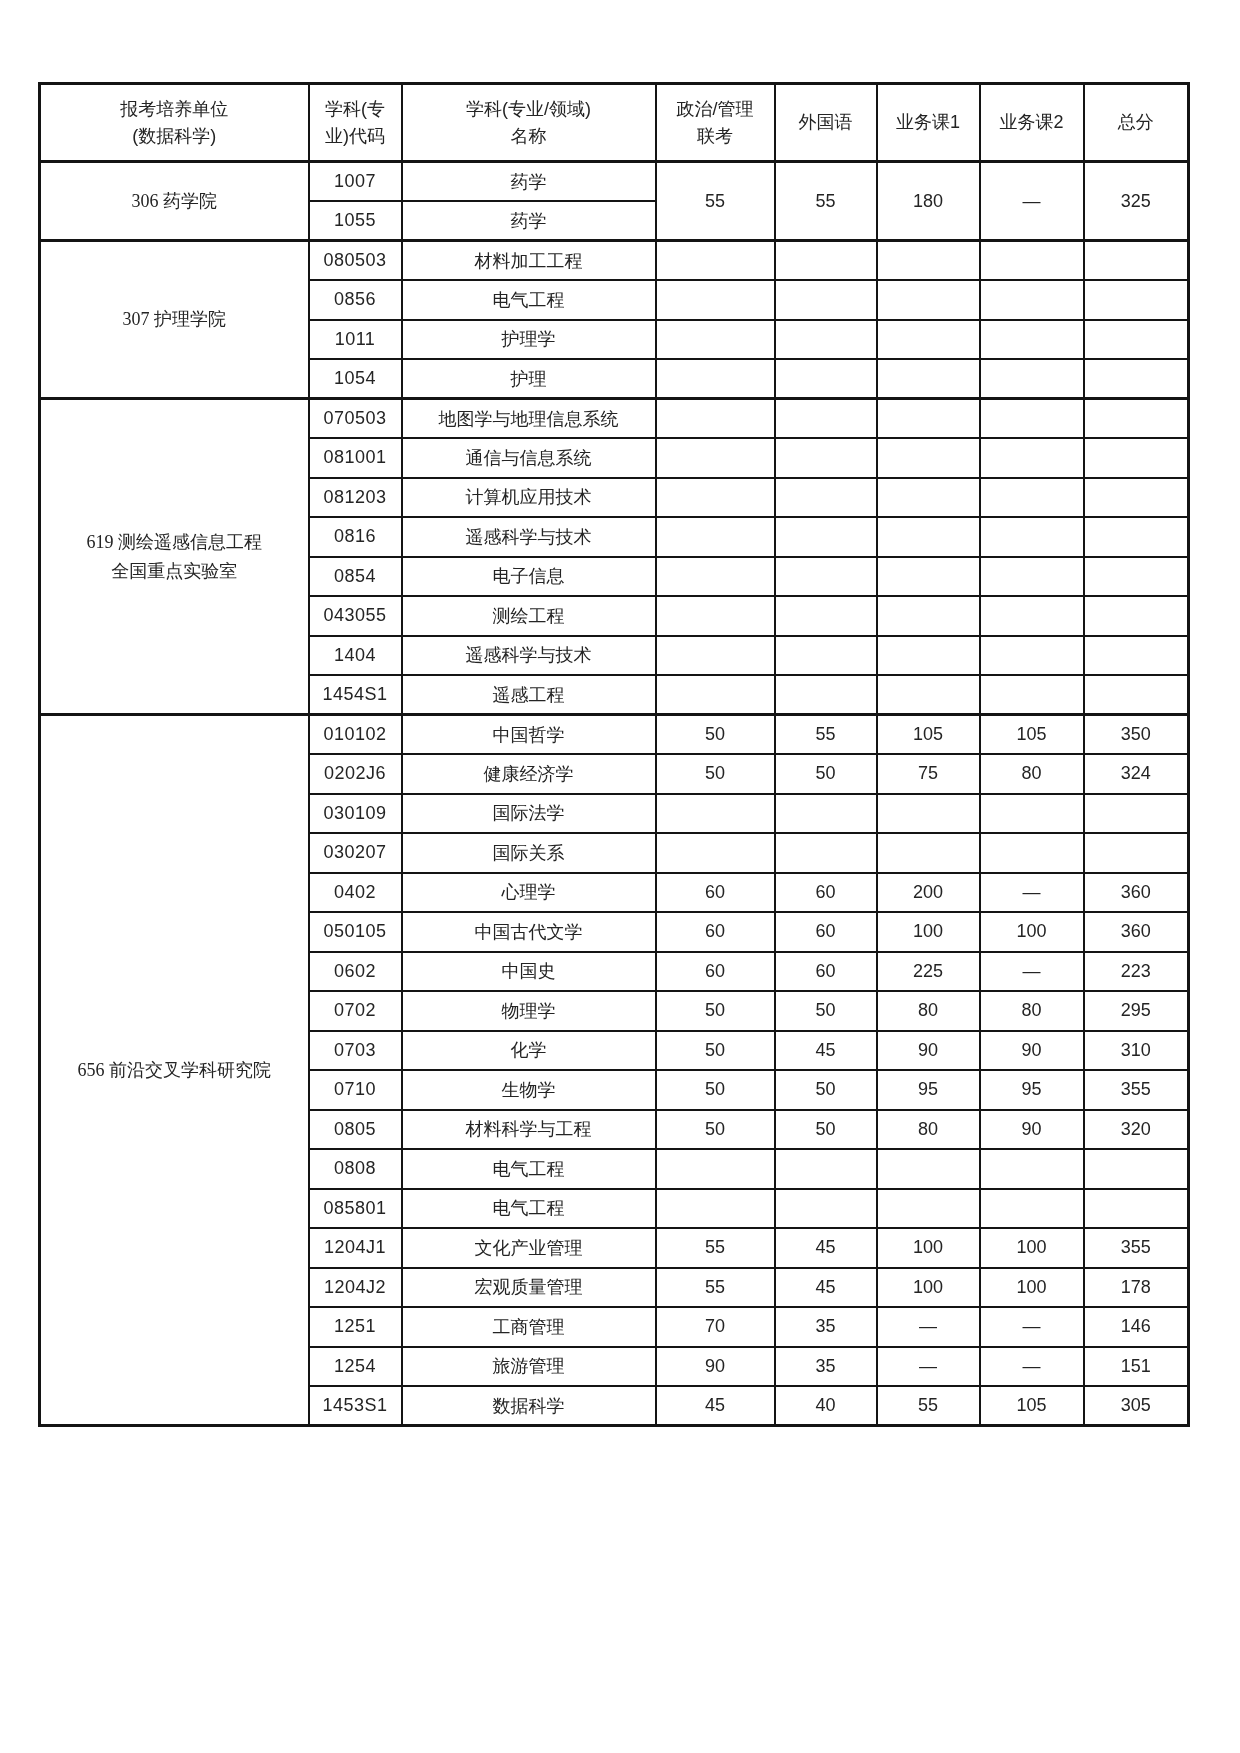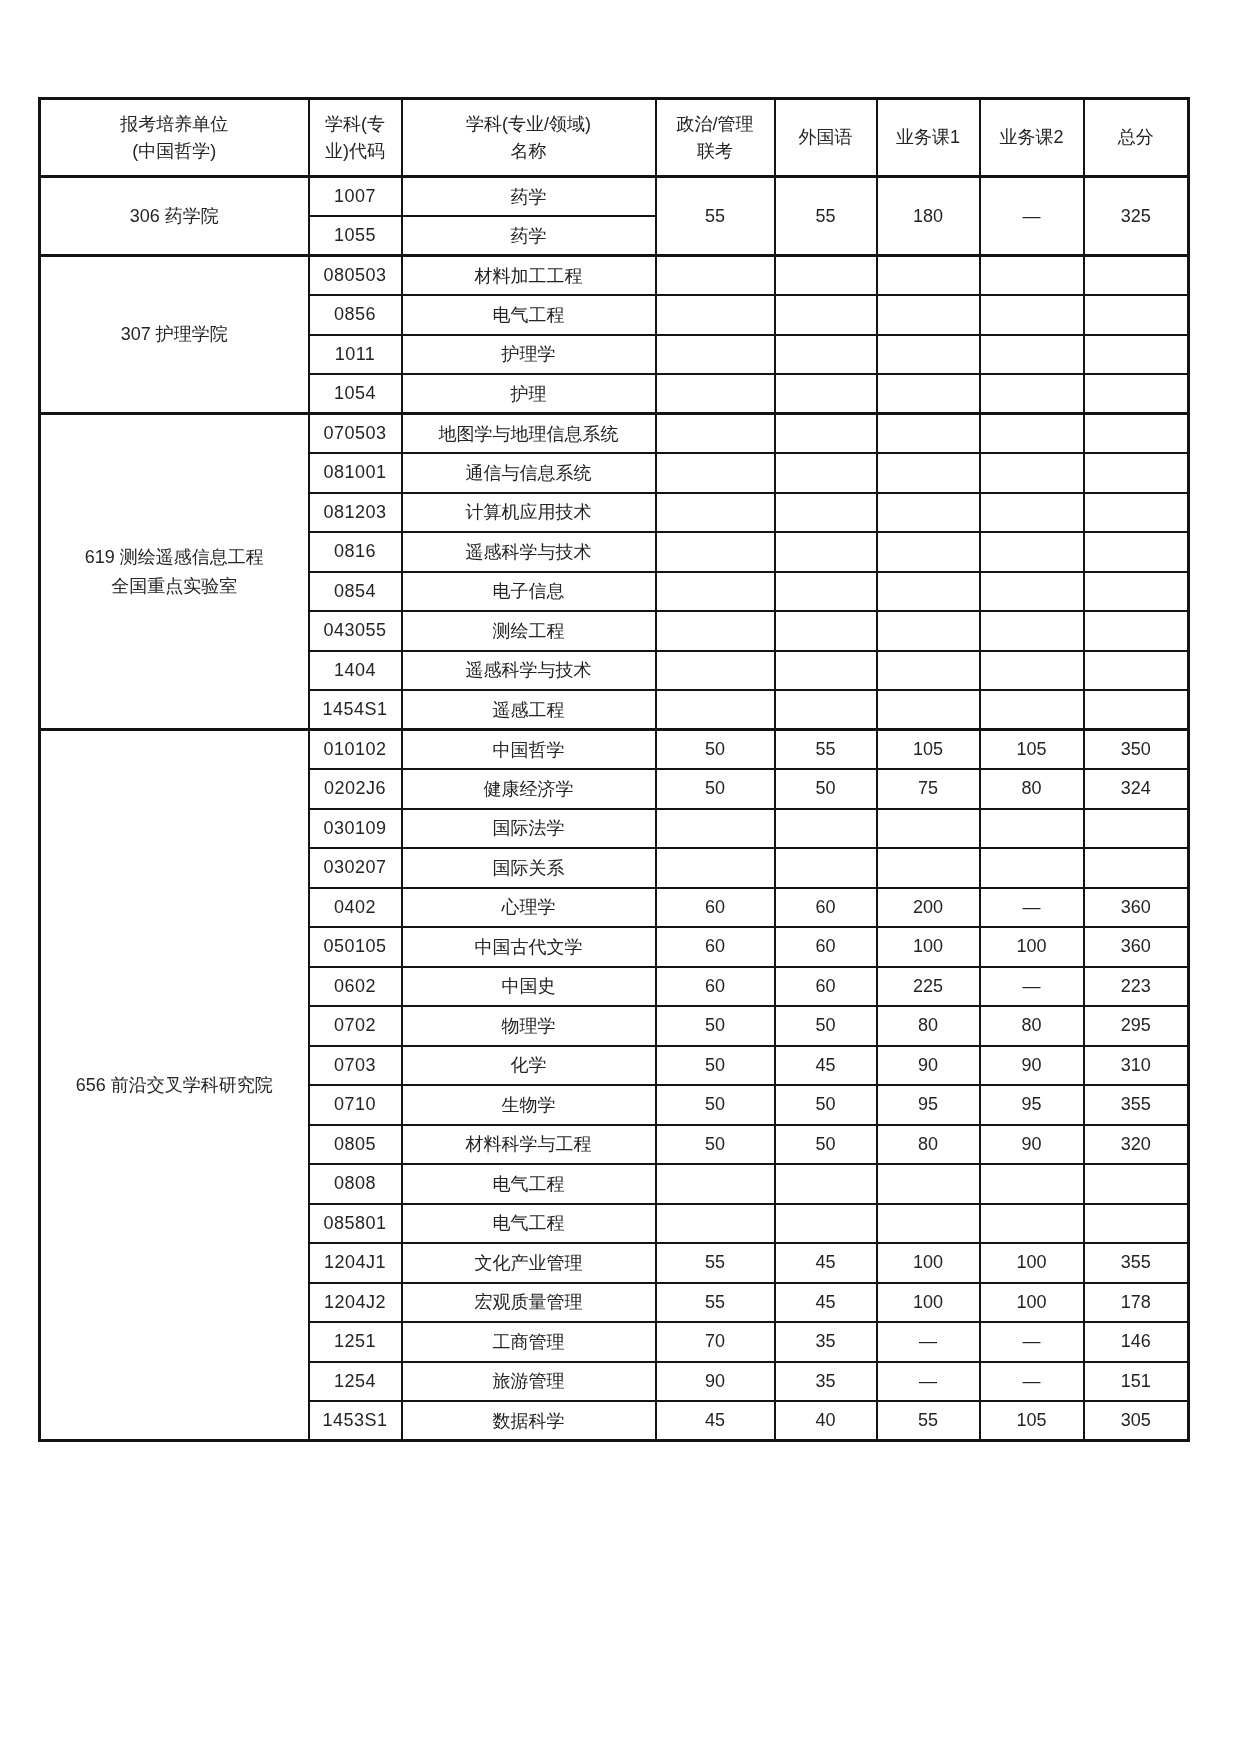--- a/index.html
+++ b/index.html
@@ -4,21 +4,21 @@
 <style>
   * { margin: 0; padding: 0; box-sizing: border-box; }
   html, body { background: #ffffff; }
   body {
     position: relative;
     width: 1240px;
     height: 1753px;
     font-family: "Liberation Sans", "DejaVu Sans", sans-serif;
     color: #242424;
   }
-  .sheet { position: absolute; left: 38px; top: 97px; }
+  .sheet { position: absolute; left: 38px; top: 82px; }
   table.score-table {
     border-collapse: collapse;
     table-layout: fixed;
     background: #ffffff;
     border: 3px solid #141414;
   }
   .score-table th, .score-table td {
     border: 2px solid #141414;
     text-align: center;
     vertical-align: middle;
@@ -26,21 +26,21 @@
     font-weight: normal;
     overflow: hidden;
   }
   .score-table thead th {
     height: 78px;
     line-height: 1.45;
     border-bottom-width: 3px;
   }
   .score-table tbody td { height: 39.5px; }
   .score-table tr.sec > td { border-top-width: 3px; margin-left: 19px; }
-  .c-unit { line-height: 1.6; }
+  .c-unit { line-height: 1.6; font-family: Liberation Serif, serif; }
   .c-code { letter-spacing: 0.5px; }
 </style>
 </head>
 <body>
 
 <div class="sheet">
 <table class="score-table">
   <colgroup>
     <col style="width:269px">
         <col style="width:93px">
@@ -48,21 +48,21 @@
         <col style="width:119px">
     <col style="width:102px">
         <col style="width:103px">
         <col style="width:104px">
         <col style="width:105px">
   </colgroup>
   <thead>
     <tr>
       <th>
             <div>报考培养单位</div>
-            <div>(中国哲学)</div>
+            <div>(数据科学)</div>
           </th>
       <th>
             <div>学科(专</div>
             <div>业)代码</div>
           </th>
       <th>
             <div>学科(专业/领域)</div>
             <div>名称</div>
           </th>
       <th>

